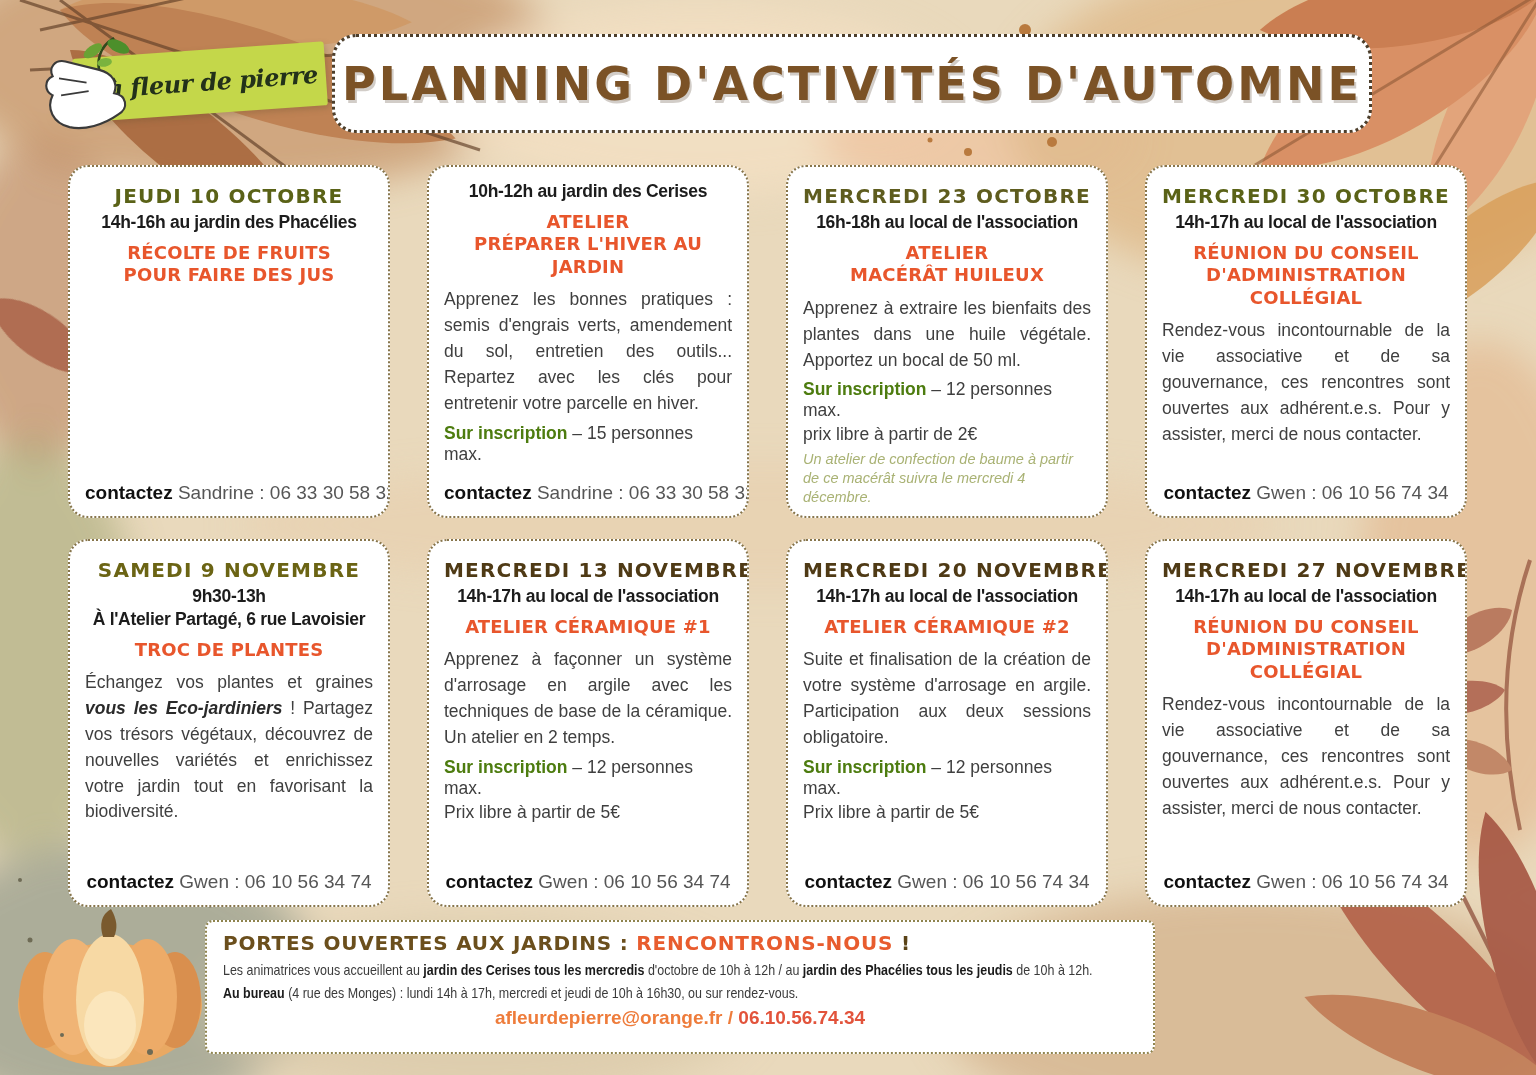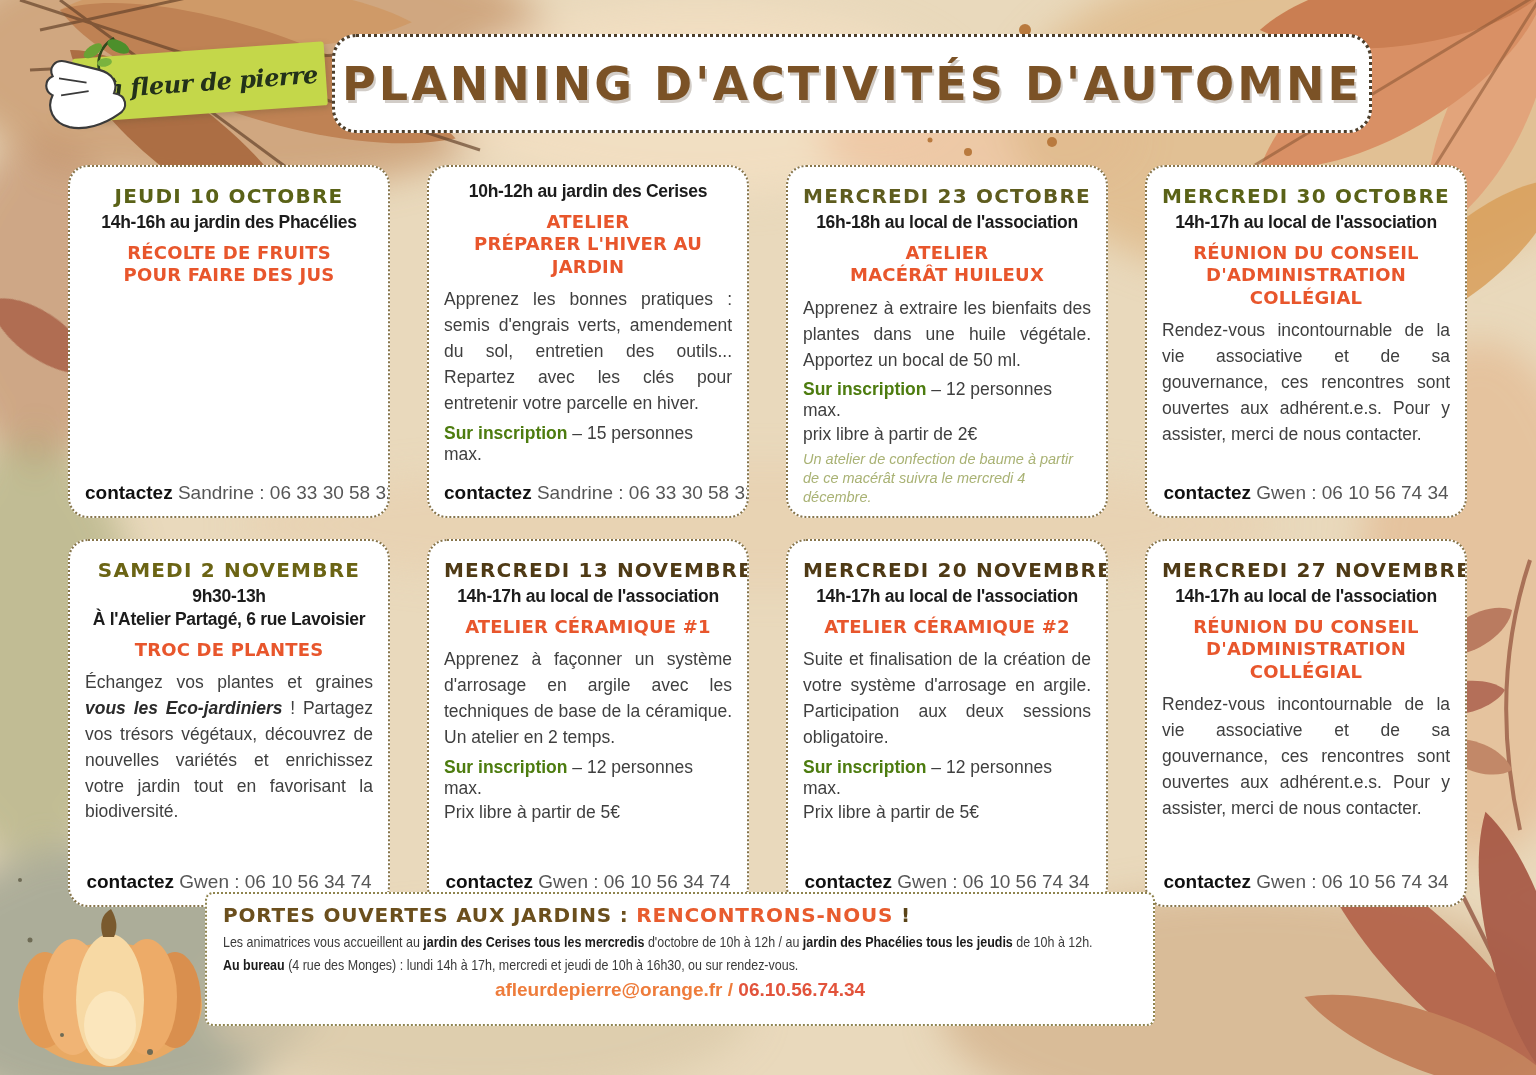--- a/index.html
+++ b/index.html
@@ -67,21 +67,21 @@
   .seg-bold-italic{font-style:italic;font-weight:bold;color:#2a2a2a;}
   .card-inscription{font-size:17.5px;color:#3f3f3f;margin-top:6px;}
   .ins-label{color:#4d7c0f;}
   .card-price{font-size:17.5px;color:#3f3f3f;margin-top:3px;}
   .card-note{font-size:14.5px;font-style:italic;color:#a9b274;line-height:1.3;margin-top:5px;}
   .card-contact{margin-top:auto;text-align:center;font-size:19px;color:#565656;padding-top:6px;white-space:nowrap;}
   .contact-label{color:#101010;}
 
   
   .footer-box{
-    position:absolute;left:205px;top:892px;width:950px;height:134px;
+    position:absolute;left:205px;top:920px;width:950px;height:134px;
     background:#fff;border:2px dotted #8f844e;border-radius:8px;
     box-sizing:border-box;padding:9px 16px 8px;
   }
   .footer-title{
     font-family:"DejaVu Sans",sans-serif;font-weight:bold;font-size:20px;
     letter-spacing:0.8px;white-space:nowrap;
   }
   .footer-line{
     font-size:14.5px;color:#3b3b3b;margin-top:7px;white-space:nowrap;
     transform:scaleX(0.86);transform-origin:0 50%;
@@ -257,21 +257,21 @@
       </div>
     <div class="card-activity">
         <div>RÉUNION DU CONSEIL</div>
         <div>D'ADMINISTRATION COLLÉGIAL</div>
       </div>
     <p class="card-body"><span>Rendez-vous incontournable de la vie associative et de sa gouvernance, ces rencontres sont ouvertes aux adhérent.e.s. Pour y assister, merci de nous contacter.</span></p>
 
     <div class="card-contact"><b class="contact-label">contactez</b> <span class="contact-rest">Gwen : 06 10 56 74 34</span></div>
   </div>
     <div class="card">
-    <div class="card-date" style="color: rgb(107, 100, 20);">SAMEDI 2 NOVEMBRE</div>
+    <div class="card-date" style="color: rgb(107, 100, 20);">SAMEDI 9 NOVEMBRE</div>
     <div class="card-schedule">
         <div>9h30-13h</div>
         <div>À l'Atelier Partagé, 6 rue Lavoisier</div>
       </div>
     <div class="card-activity">
         <div>TROC DE PLANTES</div>
       </div>
     <p class="card-body"><span>Échangez vos plantes et graines </span><span class="seg-bold-italic">vous les Eco-jardiniers</span><span> ! Partagez vos trésors végétaux, découvrez de nouvelles variétés et enrichissez votre jardin tout en favorisant la biodiversité.</span></p>
 
     <div class="card-contact"><b class="contact-label">contactez</b> <span class="contact-rest">Gwen : 06 10 56 34 74</span></div>

